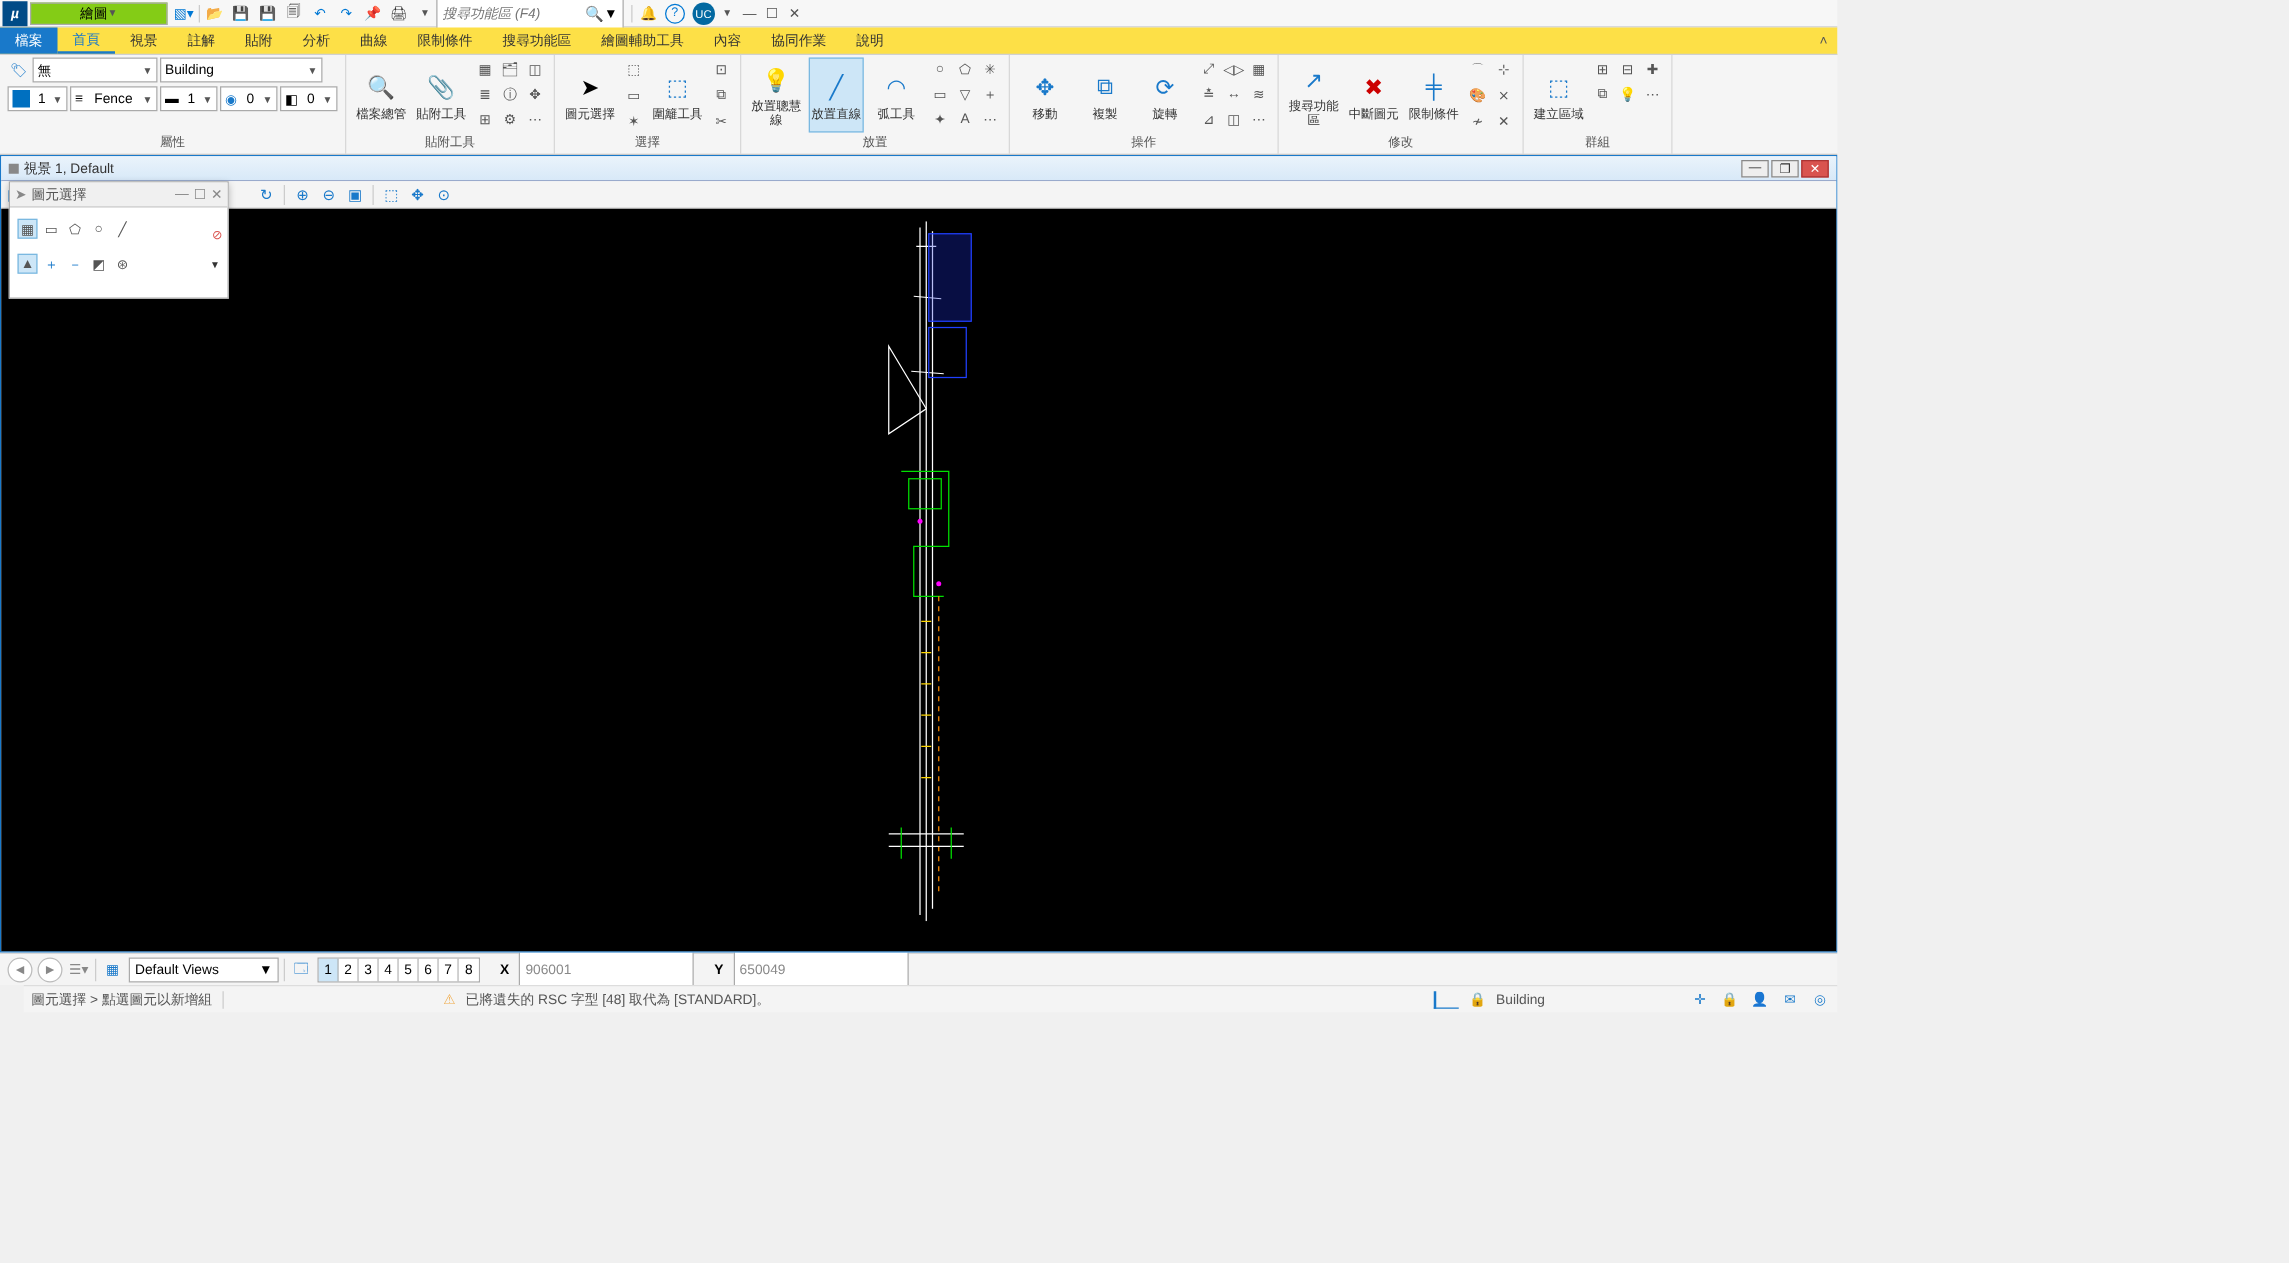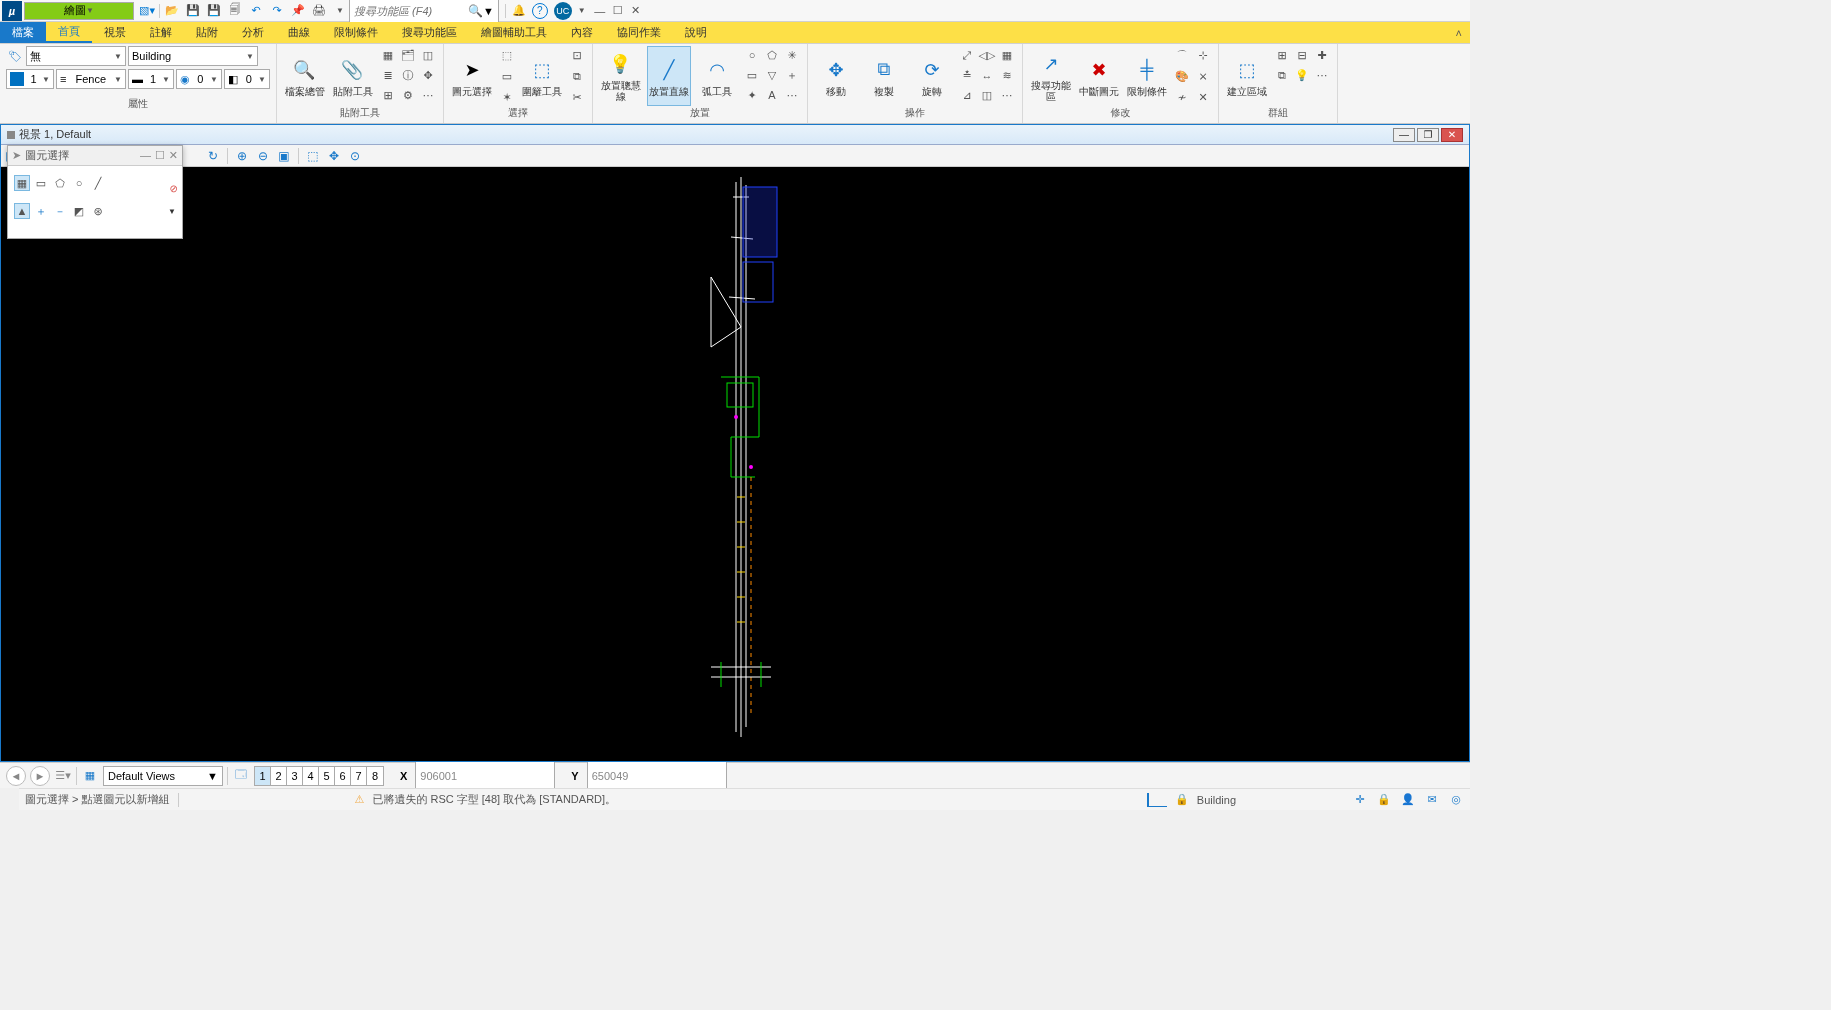--- a/index.html
+++ b/index.html
@@ -29,21 +29,21 @@
 .menubar { height: 22px; background: #fde047; display: flex; align-items: stretch; border-bottom: 1px solid #d0d0d0; }
 .menu-tab { padding: 0 12px; display: flex; align-items: center; color: #333; cursor: pointer; }
 .menu-tab.file { background: #1979ca; color: #fff; font-weight: 400; }
 .menu-tab.active { color: #1979ca; border-bottom: 2px solid #1979ca; }
 .menubar .collapse { margin-left: auto; padding: 0 8px; color: #555; display:flex; align-items:center;}
 
 
 .ribbon { height: 80px; background: #f5f5f5; display: flex; border-bottom: 1px solid #c8c8c8; }
 .rgroup { border-right: 1px solid #d8d8d8; padding: 2px 6px 0 6px; display: flex; flex-direction: column; justify-content: space-between; }
 .rgroup-body { display: flex; align-items: flex-start; gap: 4px; flex: 1; }
-.rgroup-label { text-align: center; color: #555; font-size: 10px; padding-bottom: 12px; }
+.rgroup-label { text-align: center; color: #555; font-size: 10px; padding-bottom: 2px; }
 .bigbtn { display: flex; flex-direction: column; align-items: center; justify-content: center; width: 44px; height: 60px; cursor: pointer; gap: 2px; }
 .bigbtn.active { background: #cde6f7; border: 1px solid #7ab8e0; }
 .bigbtn .ic { width: 28px; height: 28px; display: flex; align-items: center; justify-content: center; font-size: 18px; color: #1979ca; }
 .bigbtn .lbl { font-size: 10px; color: #333; text-align:center; line-height:1.1;}
 .smallgrid { display: grid; grid-template-columns: repeat(3, 18px); grid-auto-rows: 18px; gap: 2px; }
 .smallgrid2 { display: grid; grid-template-columns: repeat(2, 18px); grid-auto-rows: 18px; gap: 3px; }
 .sbtn { width: 18px; height: 18px; display: flex; align-items: center; justify-content: center; font-size: 11px; color: #555; cursor: pointer; }
 .combo-row { display: flex; align-items: center; gap: 2px; height: 20px; }
 .combo { border: 1px solid #aaa; background: #fff; height: 20px; padding: 0 3px; display: flex; align-items: center; justify-content: space-between; font-size: 10px; }
 .combo .arrow { font-size: 8px; color: #555; margin-left:2px;}

